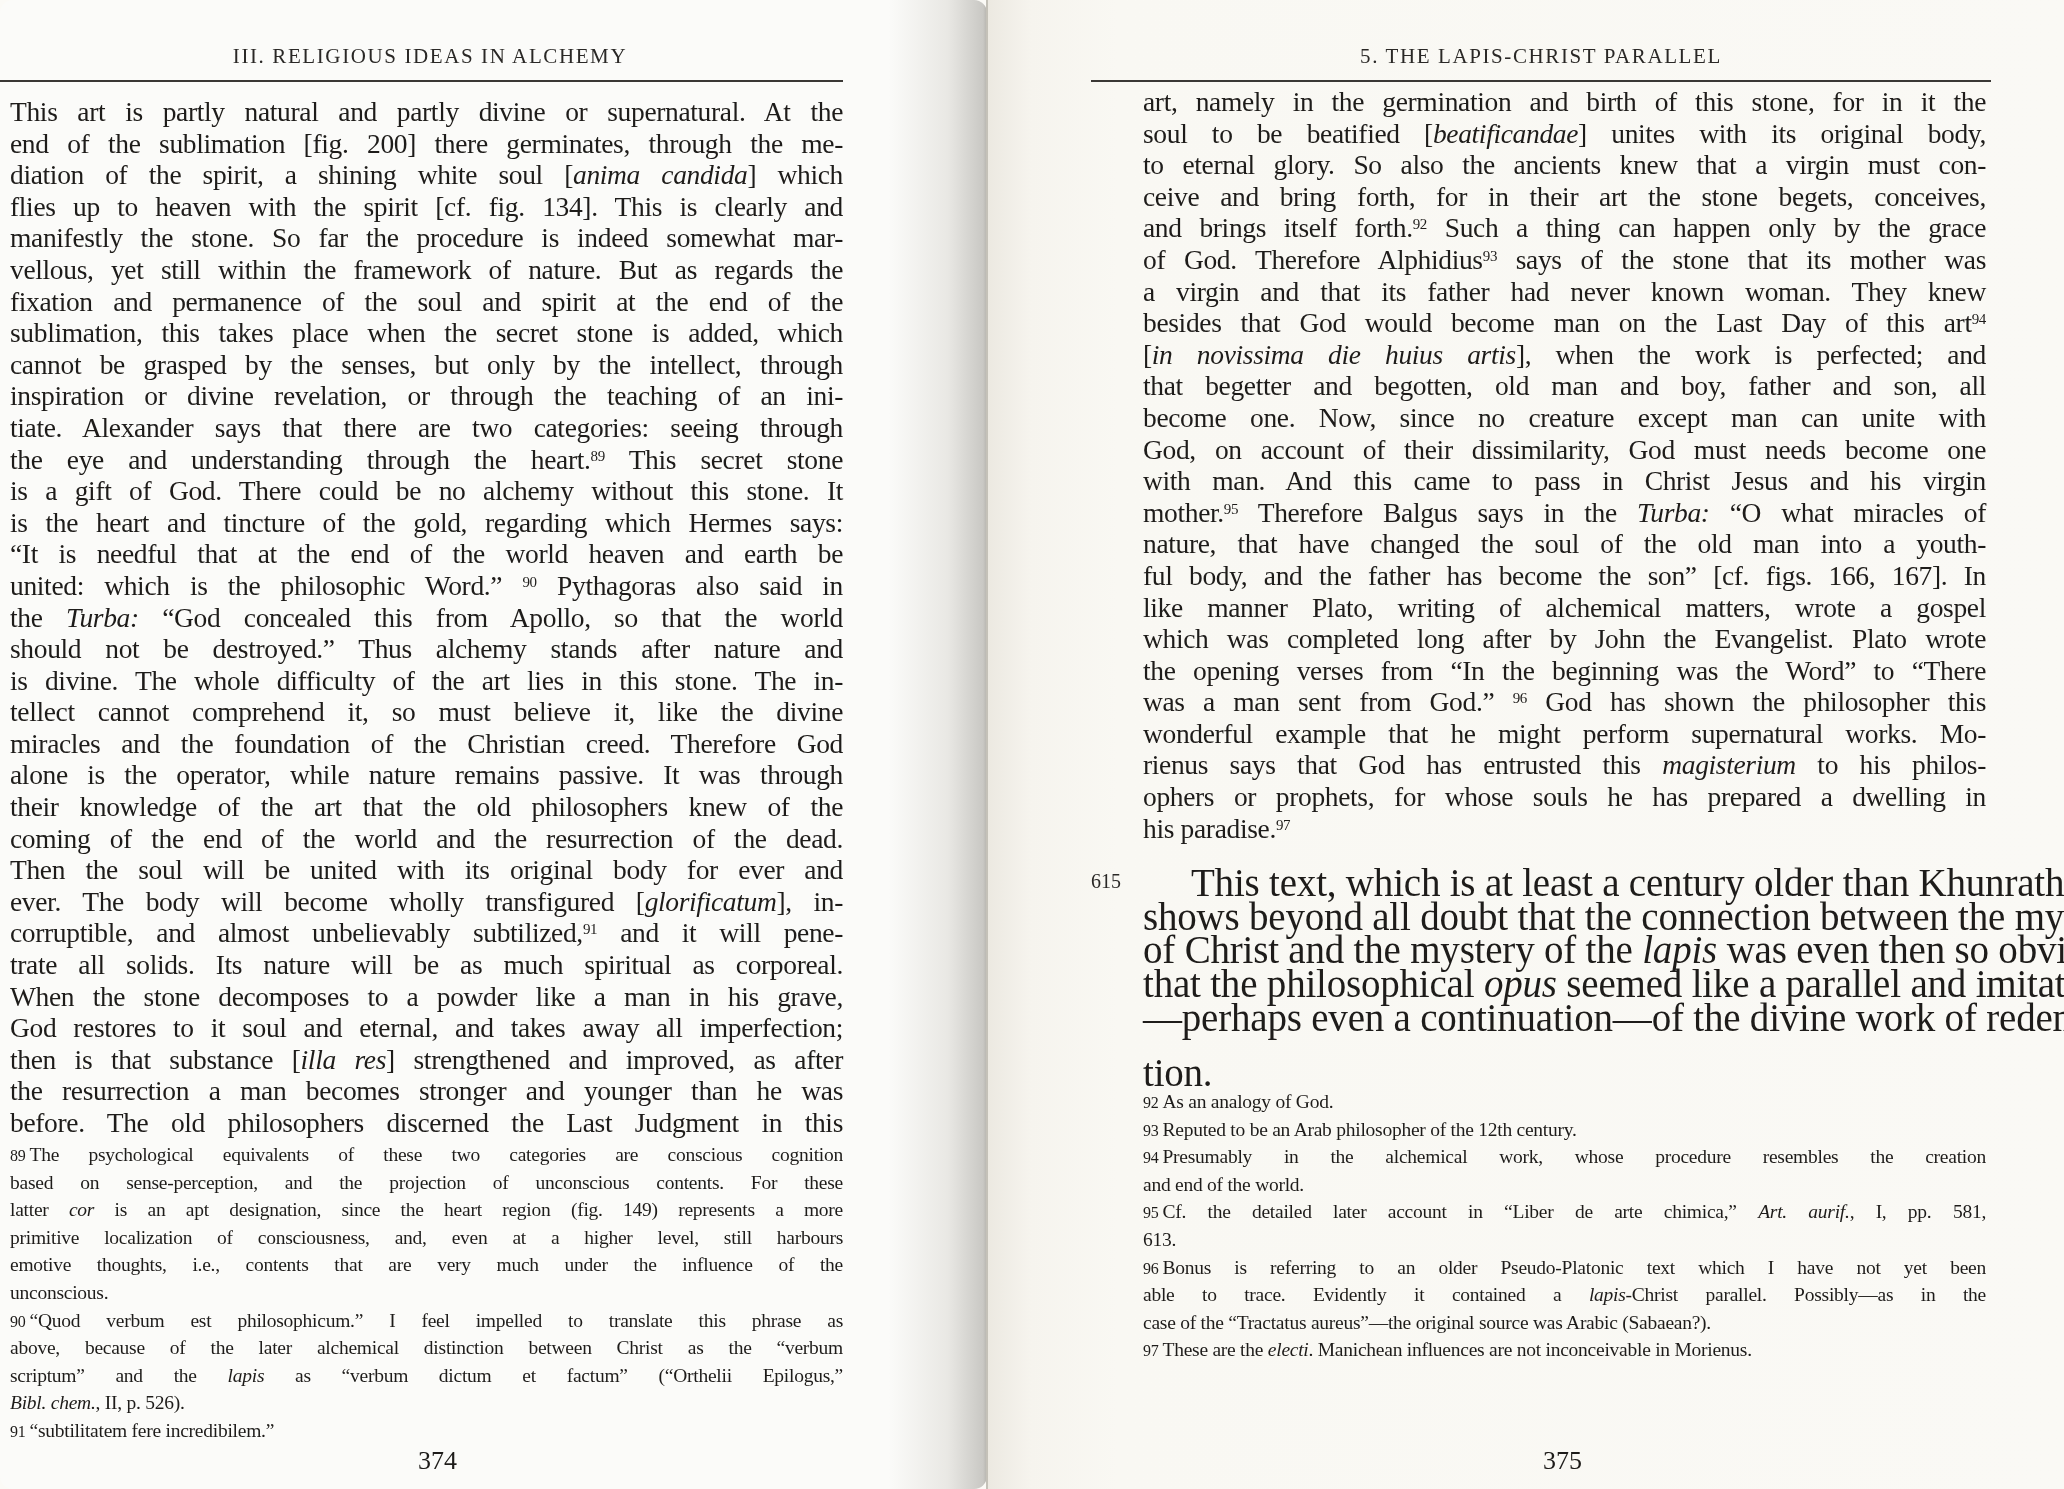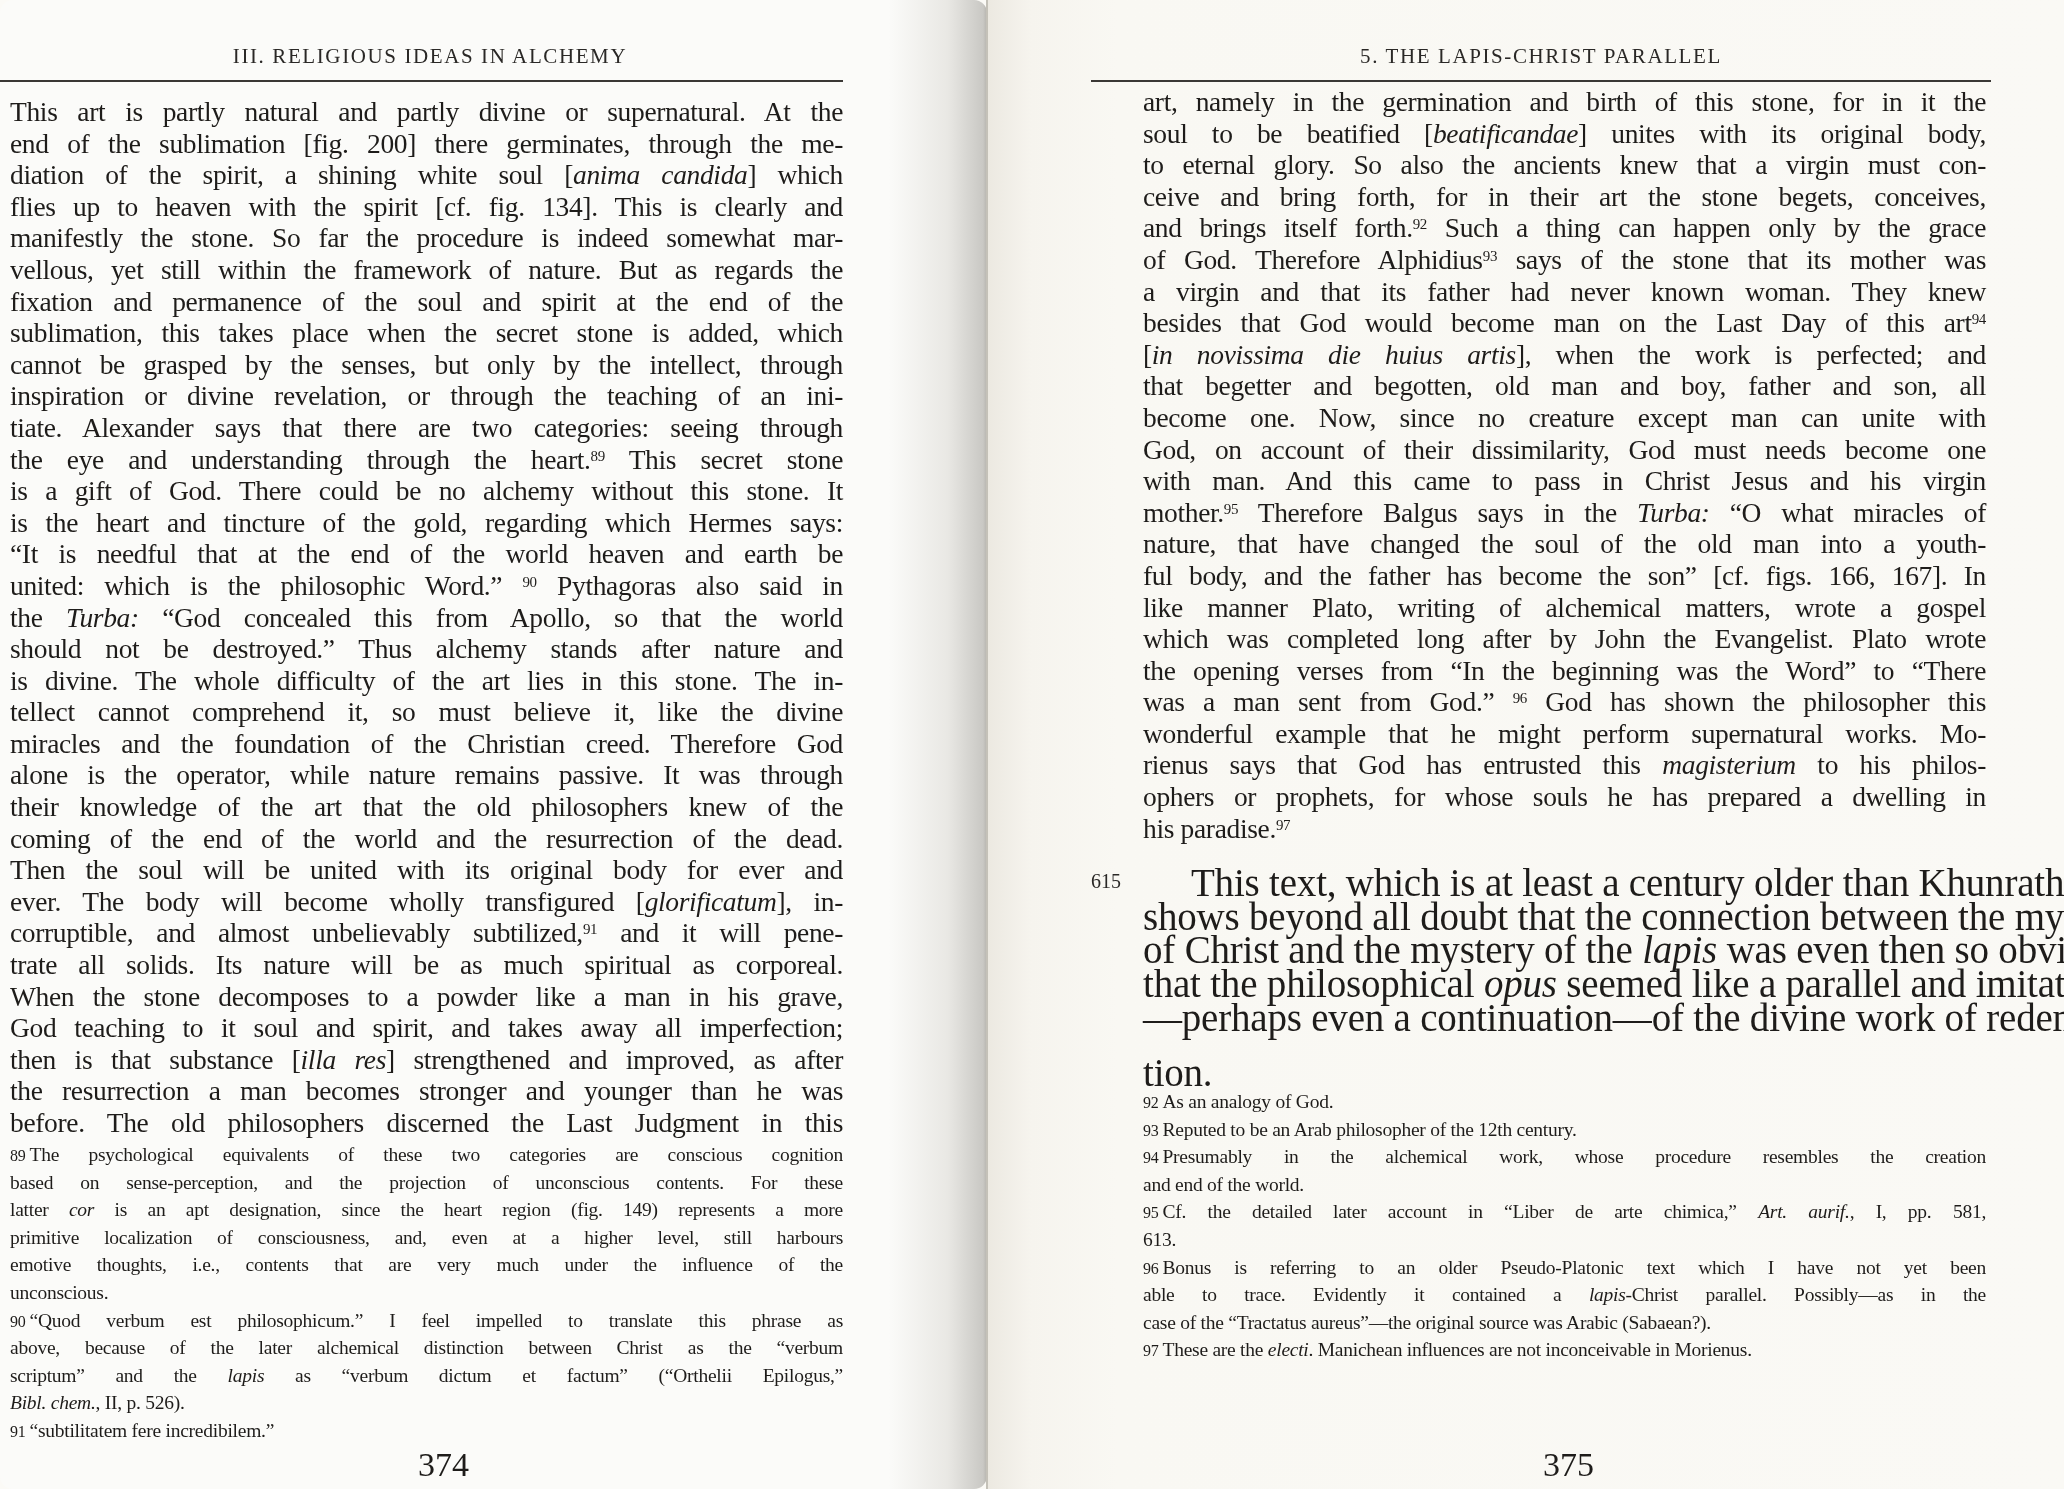--- a/index.html
+++ b/index.html
@@ -49,21 +49,21 @@
   .notes { position: absolute; font-size: 19.5px; line-height: 24px; letter-spacing: -0.25px; }
   .notes .ln { display: block; text-align: justify; text-align-last: justify; white-space: nowrap; height: 27.6px; }
   .notes .ln.last { text-align-last: left; }
   .notes .fn-num { font-size: 16px; margin-right: 4px; }
   #left-notes { left: 10px; top: 1143px; width: 833px; }
   #right-notes { left: 155px; top: 1090px; width: 843px; }
 
   sup { font-size: 15px; line-height: 0; vertical-align: 0.55em; }
   i { font-style: italic; }
 
-  .page-number { position: absolute; font-size: 34px; top: 1446px; }
+  .page-number { position: absolute; font-size: 26px; top: 1446px; }
   #left-page-number { left: 418px; }
   #right-page-number { left: 555px; }
 </style>
 </head>
 <body>
 
 <div class="page" id="left-page">
   <div class="running-head" id="left-head">III. RELIGIOUS IDEAS IN ALCHEMY</div>
   <div class="rule" id="left-rule"></div>
   <div class="body-text" id="left-body">
@@ -89,21 +89,21 @@
       <span class="ln">tellect cannot comprehend it, so must believe it, like the divine</span>
       <span class="ln">miracles and the foundation of the Christian creed. Therefore God</span>
       <span class="ln">alone is the operator, while nature remains passive. It was through</span>
       <span class="ln">their knowledge of the art that the old philosophers knew of the</span>
       <span class="ln">coming of the end of the world and the resurrection of the dead.</span>
       <span class="ln">Then the soul will be united with its original body for ever and</span>
       <span class="ln">ever. The body will become wholly transfigured [<i>glorificatum</i>], in-</span>
       <span class="ln">corruptible, and almost unbelievably subtilized,<sup>91</sup> and it will pene-</span>
       <span class="ln">trate all solids. Its nature will be as much spiritual as corporeal.</span>
       <span class="ln">When the stone decomposes to a powder like a man in his grave,</span>
-      <span class="ln">God teaching to it soul and spirit, and takes away all imperfection;</span>
+      <span class="ln">God restores to it soul and eternal, and takes away all imperfection;</span>
       <span class="ln">then is that substance [<i>illa res</i>] strengthened and improved, as after</span>
       <span class="ln">the resurrection a man becomes stronger and younger than he was</span>
       <span class="ln">before. The old philosophers discerned the Last Judgment in this</span>
     </div>
   <div class="notes" id="left-notes">
       <span class="ln"><span class="fn-num">89</span><span>The psychological equivalents of these two categories are conscious cognition</span></span>
       <span class="ln"><span>based on sense-perception, and the projection of unconscious contents. For these</span></span>
       <span class="ln"><span>latter <i>cor</i> is an apt designation, since the heart region (fig. 149) represents a more</span></span>
       <span class="ln"><span>primitive localization of consciousness, and, even at a higher level, still harbours</span></span>
       <span class="ln"><span>emotive thoughts, i.e., contents that are very much under the influence of the</span></span>

